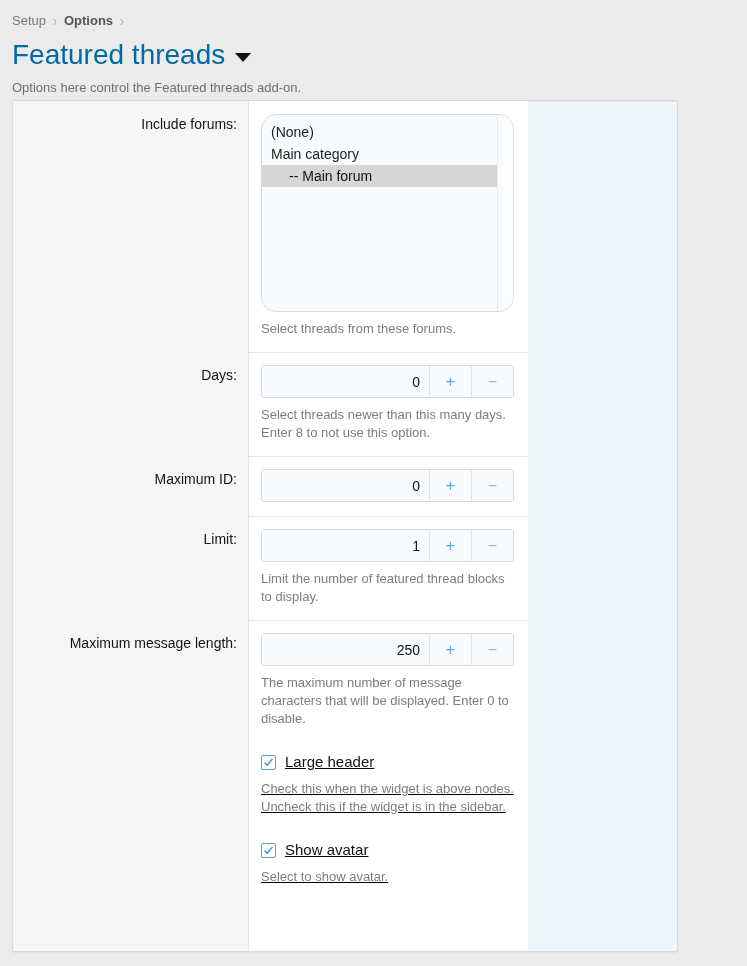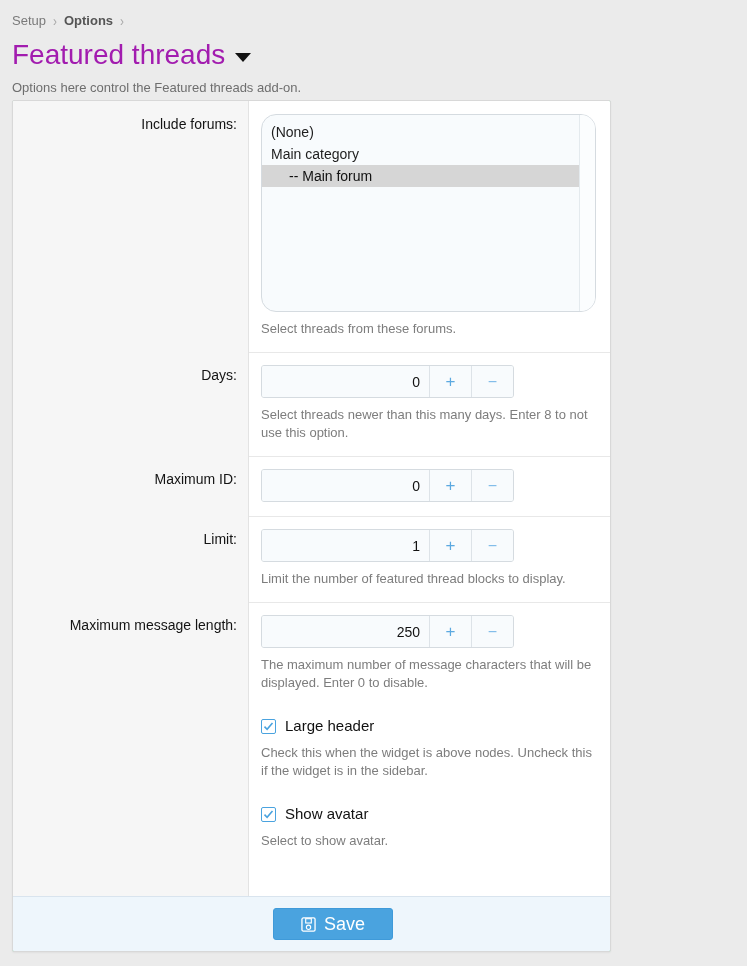--- a/index.html
+++ b/index.html
@@ -34,21 +34,21 @@
     color: #a8a8a8;
     font-size: 12px;
     display: inline-block;
     transform: scaleY(1.25);
   }
   .page-title {
     margin-top: 6px;
     font-size: 28px;
     line-height: 34px;
     font-weight: normal;
-    color: #a21caf;
+    color: #0369a1;
     display: flex;
     align-items: center;
     gap: 10px;
   }
   .title-caret {
     width: 0; height: 0;
     border-left: 8px solid transparent;
     border-right: 8px solid transparent;
     border-top: 9px solid #111;
     margin-top: 5px;
@@ -57,28 +57,28 @@
     margin-top: 7px;
     font-size: 13px;
     line-height: 17px;
     color: #6e6e6e;
   }
 
   
   .card {
     position: absolute;
     left: 12px; top: 100px;
-    width: 599px;
+    width: 666px;
     height: 852px;
     background: #86efac;
     border: 1px solid #d8d8d8;
     border-radius: 2px;
     box-shadow: 0 1px 2px rgba(0,0,0,.05);
     display: flex;
-    flex-direction: column;
+    flex-direction: row;
     overflow: hidden;
   }
   .form-body {
     flex: 1 1 auto;
     position: relative;
     background: #fff;
   }
   
   .form-body::before {
     content: "";
@@ -204,21 +204,21 @@
     background: #fff;
     position: relative;
     cursor: pointer;
   }
   .cbx svg { position: absolute; left: 1px; top: 1px; }
   .check-label {
     font-size: 15px;
     line-height: 20px;
     color: #111;
   }
-  .sep-block { margin-top: 24px; }
+  .sep-block { margin-top: 24px; text-decoration: underline; }
 
   
   .card-footer {
     flex: 0 0 auto;
     background: #eef6fc;
     border-top: 1px solid #d9e4ee;
     padding: 11px 12px;
   }
   .btn-save {
     display: inline-flex;

